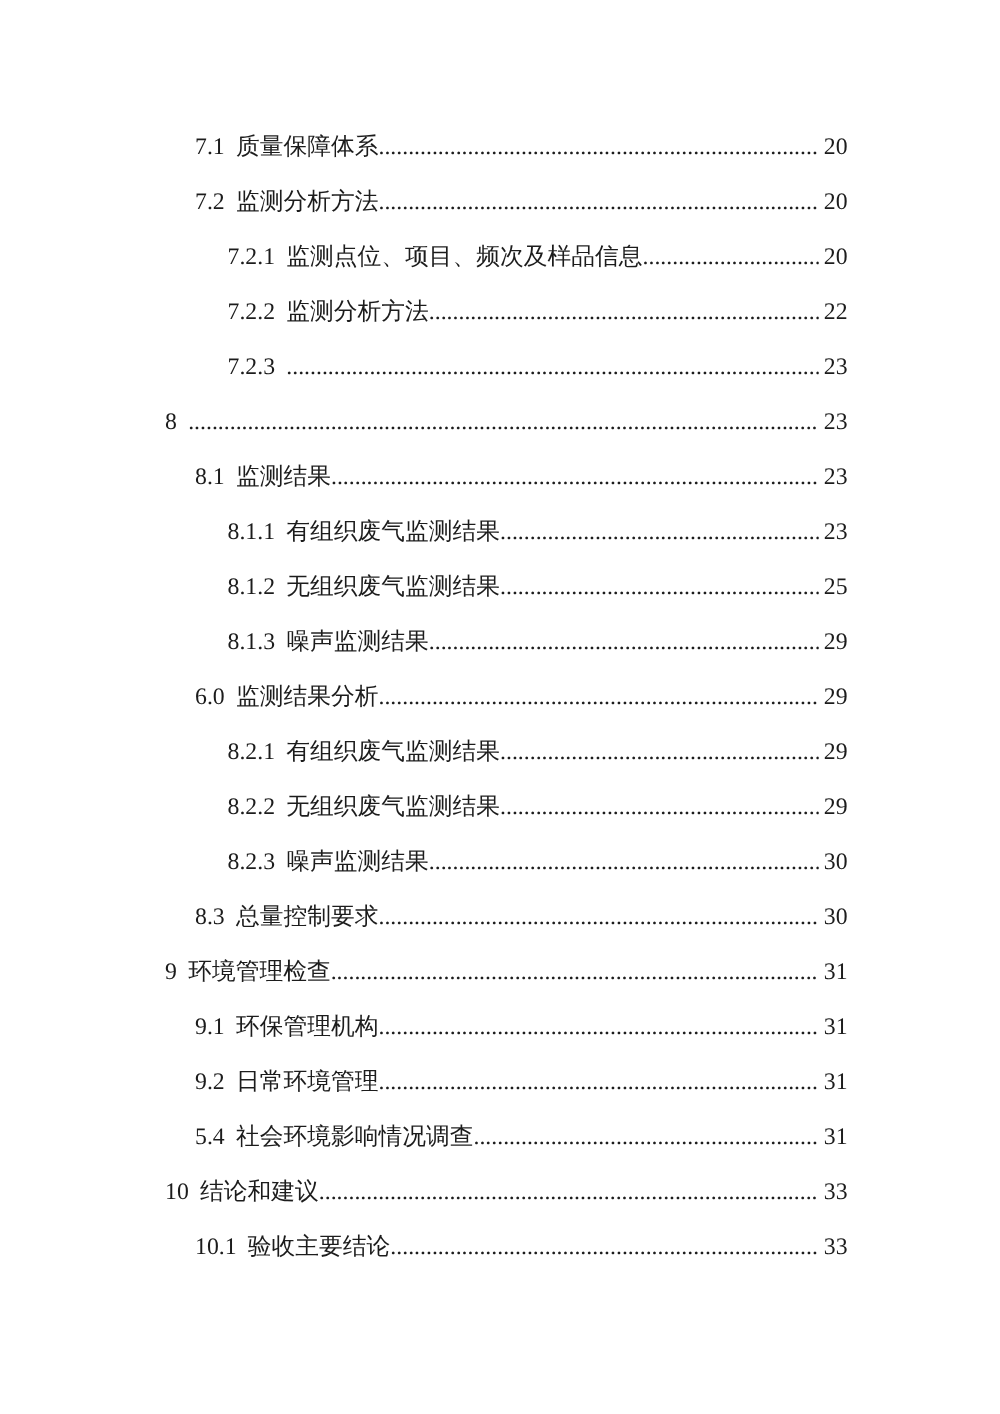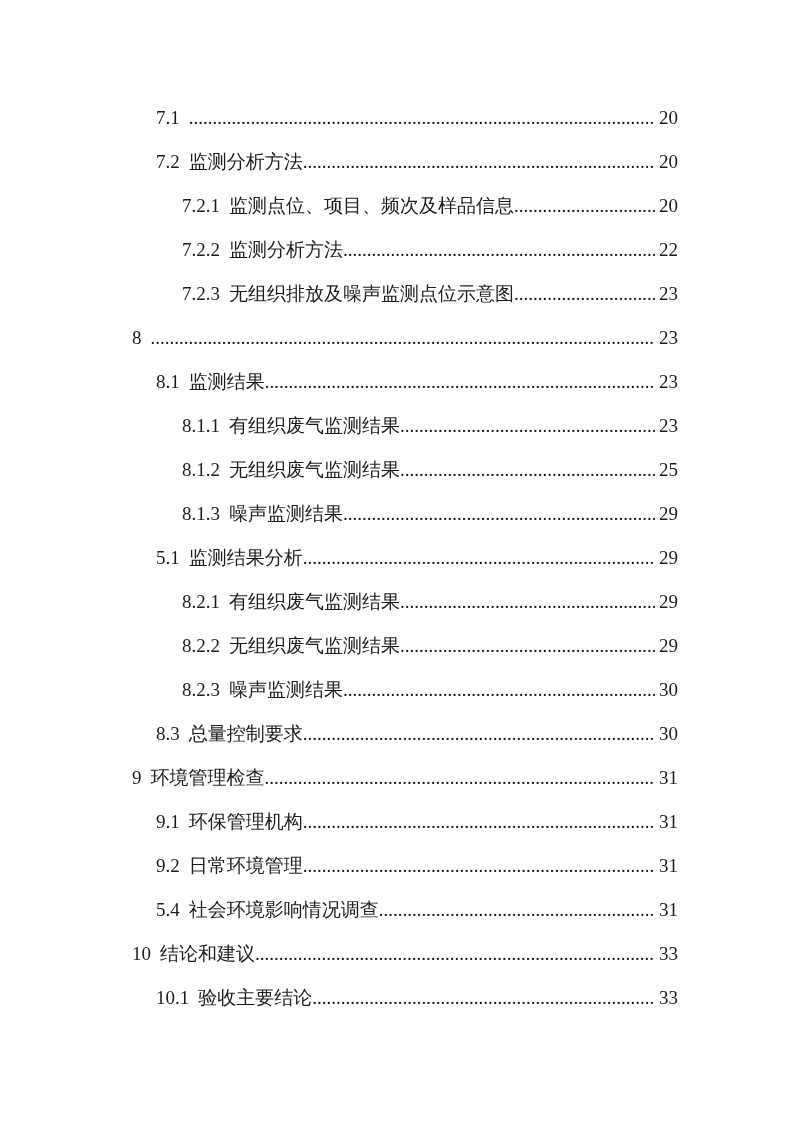--- a/index.html
+++ b/index.html
@@ -61,20 +61,21 @@
   }
 </style>
 </head>
 <body>
 
 <div class="doc-page">
   <div class="toc">
 
     <div class="toc-row lvl1">
       <span class="num">7.1</span>
+        <span class="title">质量保障体系</span>
         <span class="leader"></span>
         <span class="pagenum">20</span>
     </div>
 
     <div class="toc-row lvl1">
       <span class="num">7.2</span>
         <span class="title">监测分析方法</span>
         <span class="leader"></span>
         <span class="pagenum">20</span>
     </div>
@@ -88,21 +89,20 @@
 
     <div class="toc-row lvl2">
       <span class="num">7.2.2</span>
         <span class="title">监测分析方法</span>
         <span class="leader"></span>
         <span class="pagenum">22</span>
     </div>
 
     <div class="toc-row lvl2">
       <span class="num">7.2.3</span>
-        <span class="title">无组织排放及噪声监测点位示意图</span>
         <span class="leader"></span>
         <span class="pagenum">23</span>
     </div>
 
     <div class="toc-row lvl0">
       <span class="num">8</span>
         <span class="leader"></span>
         <span class="pagenum">23</span>
     </div>
 
@@ -128,21 +128,21 @@
     </div>
 
     <div class="toc-row lvl2">
       <span class="num">8.1.3</span>
         <span class="title">噪声监测结果</span>
         <span class="leader"></span>
         <span class="pagenum">29</span>
     </div>
 
     <div class="toc-row lvl1">
-      <span class="num">5.1</span>
+      <span class="num">6.0</span>
         <span class="title">监测结果分析</span>
         <span class="leader"></span>
         <span class="pagenum">29</span>
     </div>
 
     <div class="toc-row lvl2">
       <span class="num">8.2.1</span>
         <span class="title">有组织废气监测结果</span>
         <span class="leader"></span>
         <span class="pagenum">29</span>

